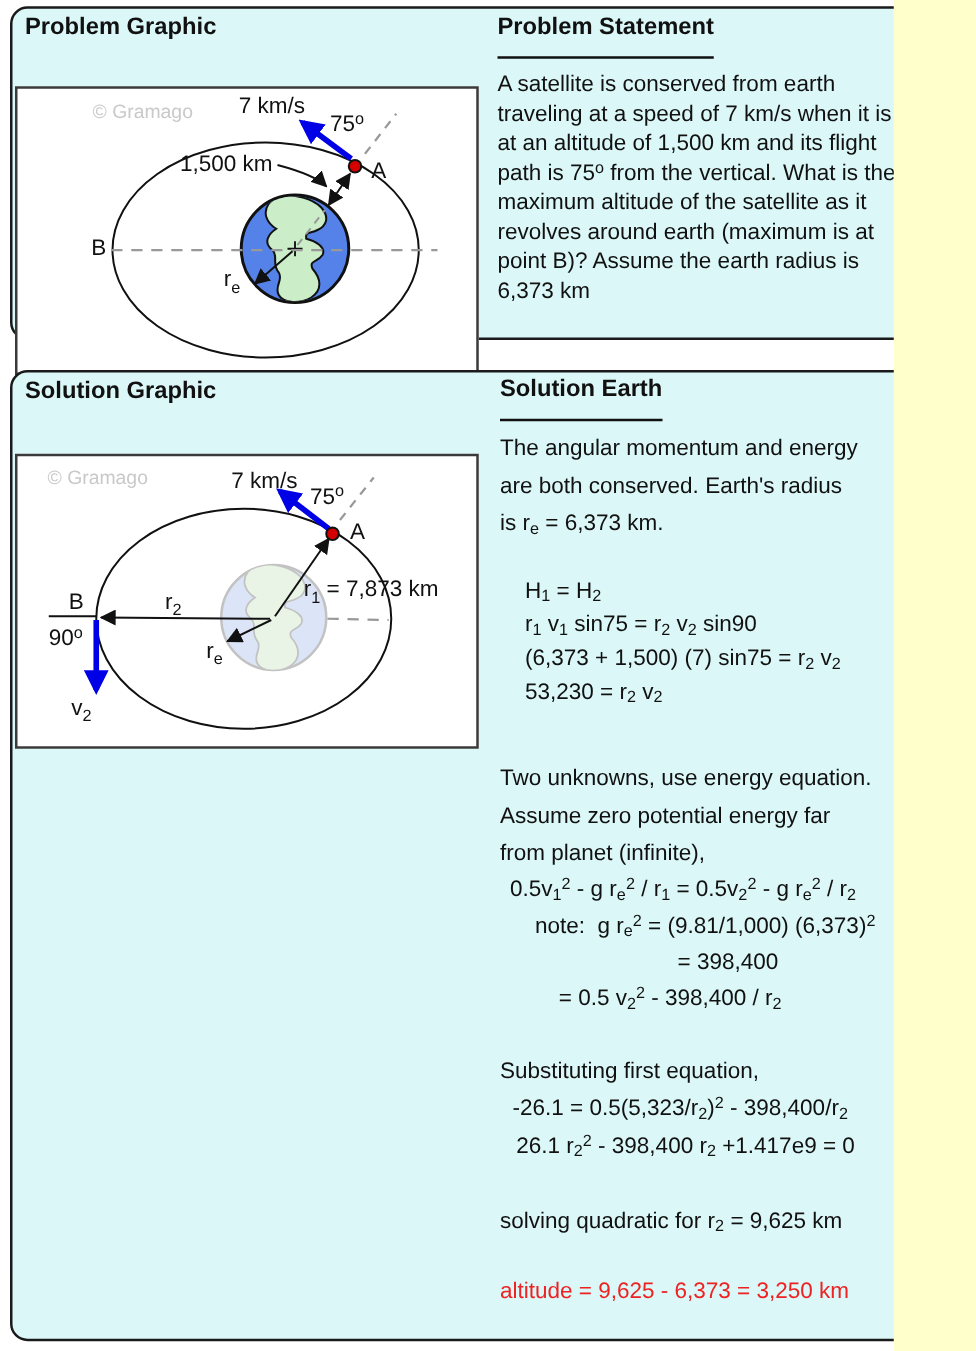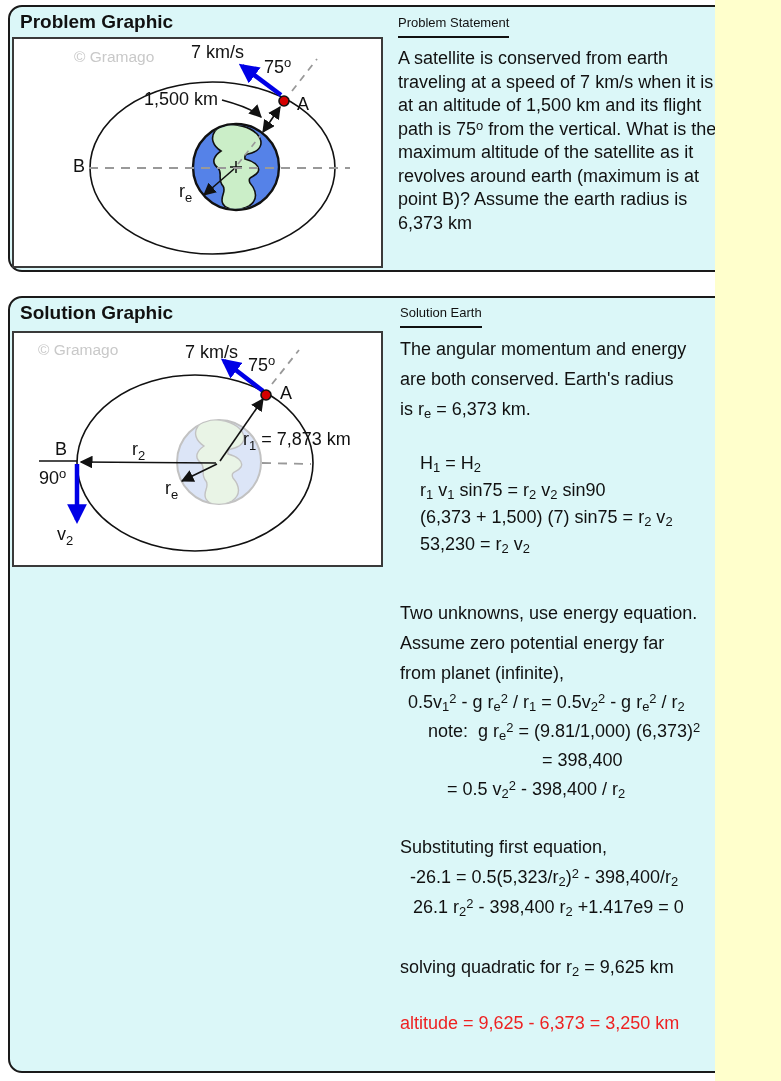--- a/index.html
+++ b/index.html
@@ -1,21 +1,21 @@
 <!DOCTYPE html>
 <html><head>
 <meta charset="utf-8">
 <style>
   html,body{margin:0;padding:0;background:#FFFFCC;}
   .page{position:relative;width:715px;height:1081px;background:#ffffff;
         font-family:"Liberation Sans",sans-serif;color:#111;overflow:hidden;}
   .panel{position:absolute;background:#DBF7F8;border:2.5px solid #1a1a1a;border-radius:14px;box-sizing:border-box;}
   .gtitle{position:absolute;font-size:19px;font-weight:bold;white-space:nowrap;}
-  .dbox{position:absolute;background:#ffffff;border:2px solid #3a3a3a;box-sizing:border-box;}
-  .heading{font-size:13px;font-weight:normal;display:inline-block;border-bottom:2px solid #111;padding-bottom:6px;white-space:nowrap;}
+  .dbox{position:absolute;background:#ffffff;border:2px solid #3a3a3a;box-sizing:border-box;margin-top:32px;}
+  .heading{font-size:19px;font-weight:bold;display:inline-block;border-bottom:2px solid #111;padding-bottom:12px;white-space:nowrap;}
   .statement{position:absolute;font-size:18px;width:330px;}
   .statement .lines{margin-top:9px;}
   .statement .lines div{line-height:23.5px;white-space:nowrap;}
   .steps{position:absolute;font-size:18px;width:372px;}
   .steps .sline{white-space:nowrap;}
   .red{color:#EE2222;}
   sub,sup{font-size:0.72em;line-height:0;}
   sub{vertical-align:-0.22em;}
   sup{vertical-align:0.42em;}
   svg text{font-size:18px;fill:#111;}

